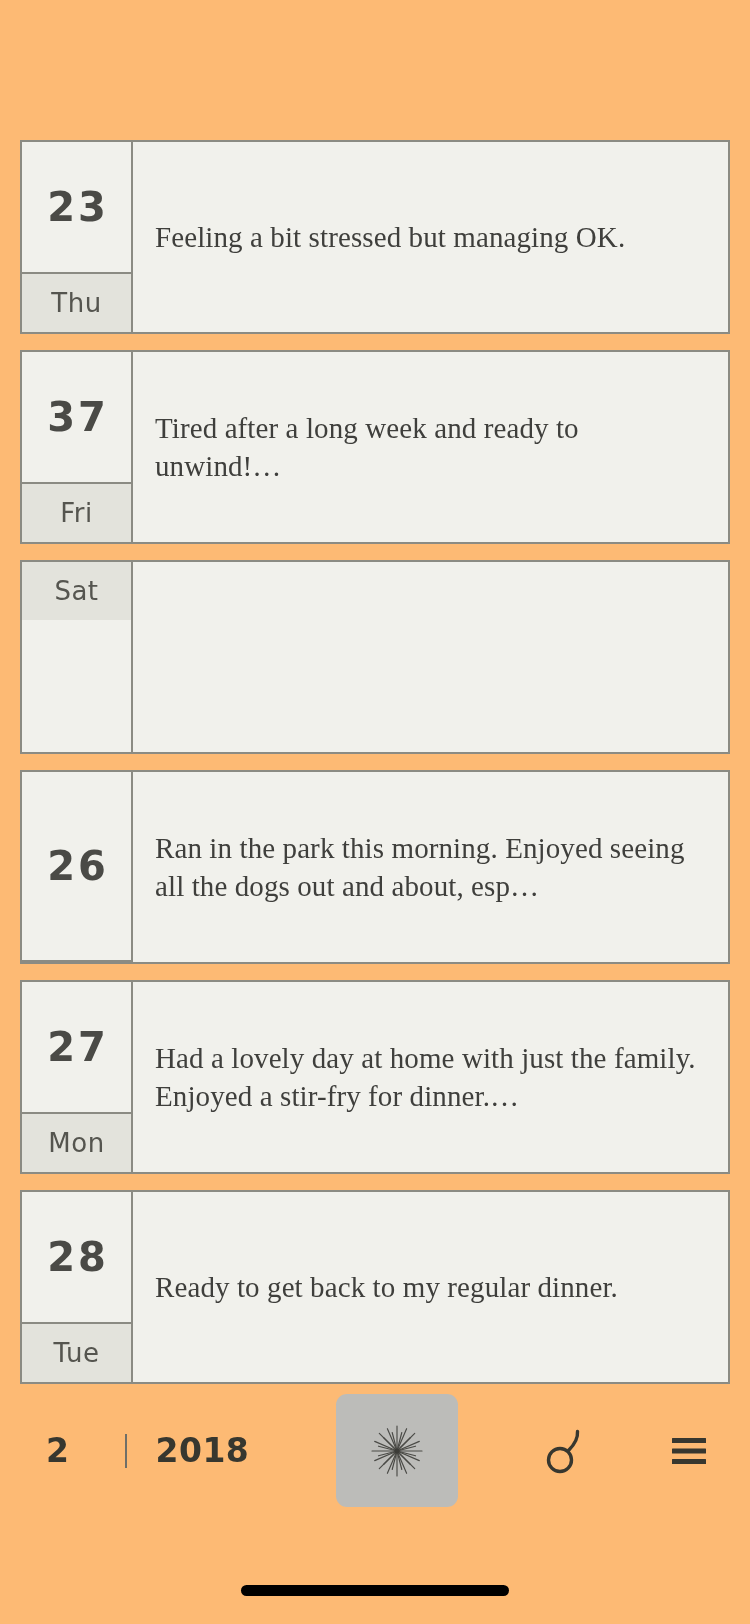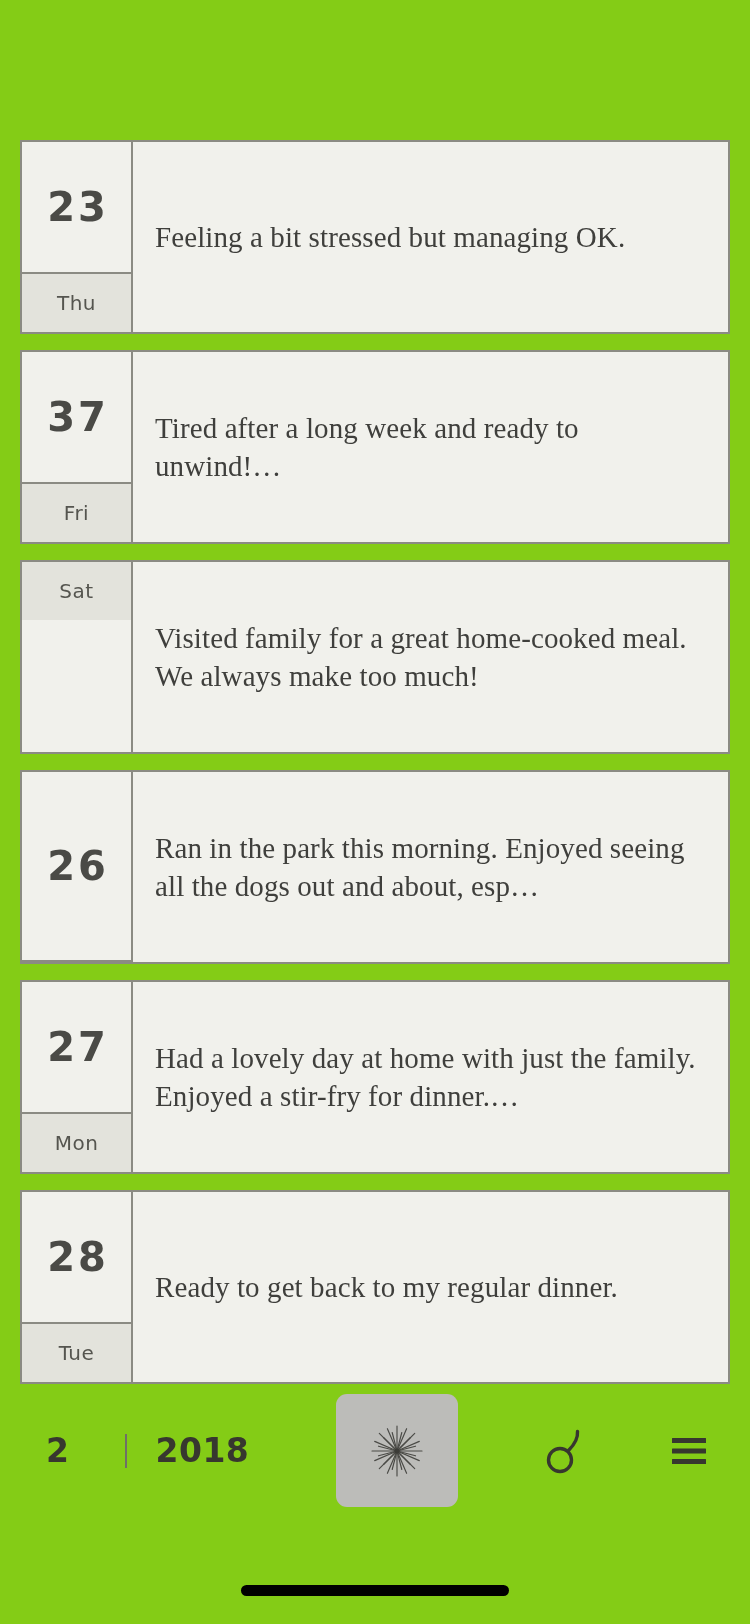--- a/index.html
+++ b/index.html
@@ -9,21 +9,21 @@
     height: 1624px;
     background: #f1f1ec;
     font-family: "Liberation Sans", sans-serif;
     -webkit-font-smoothing: antialiased;
   }
 
   .screen {
     position: relative;
     width: 750px;
     height: 1624px;
-    background: #84cc16;
+    background: #fdba74;
     overflow: hidden;
   }
 
   
   .entry-list {
     position: absolute;
     top: 140px;
     left: 20px;
     width: 710px;
   }
@@ -69,21 +69,21 @@
     height: 58px;
     flex: 0 0 58px;
     background: #e3e3dc;
     display: flex;
     align-items: center;
     justify-content: center;
   }
 
   .weekday {
     font-family: "DejaVu Sans", sans-serif;
-    font-size: 20px;
+    font-size: 26px;
     font-weight: 400;
     color: #55554f;
     letter-spacing: 0.5px;
   }
 
   .entry-body {
     flex: 1 1 auto;
     display: flex;
     align-items: center;
     padding: 0 20px 0 22px;
@@ -203,23 +203,20 @@
       <div class="entry-body">
         <div class="entry-text">Tired after a long week and ready to unwind!…</div>
       </div>
     </div>
 
     <div class="entry-card">
       <div class="date-col">
         <div class="weekday-cell">
           <span class="weekday">Sat</span>
         </div>
-      </div>
-      <div class="entry-body">
-        <div class="entry-text">Visited family for a great home-cooked meal. We always make too much!</div>
       </div>
     </div>
 
     <div class="entry-card">
       <div class="date-col">
         <div class="date-num-cell">
           <span class="date-num">26</span>
         </div>
       </div>
       <div class="entry-body">

